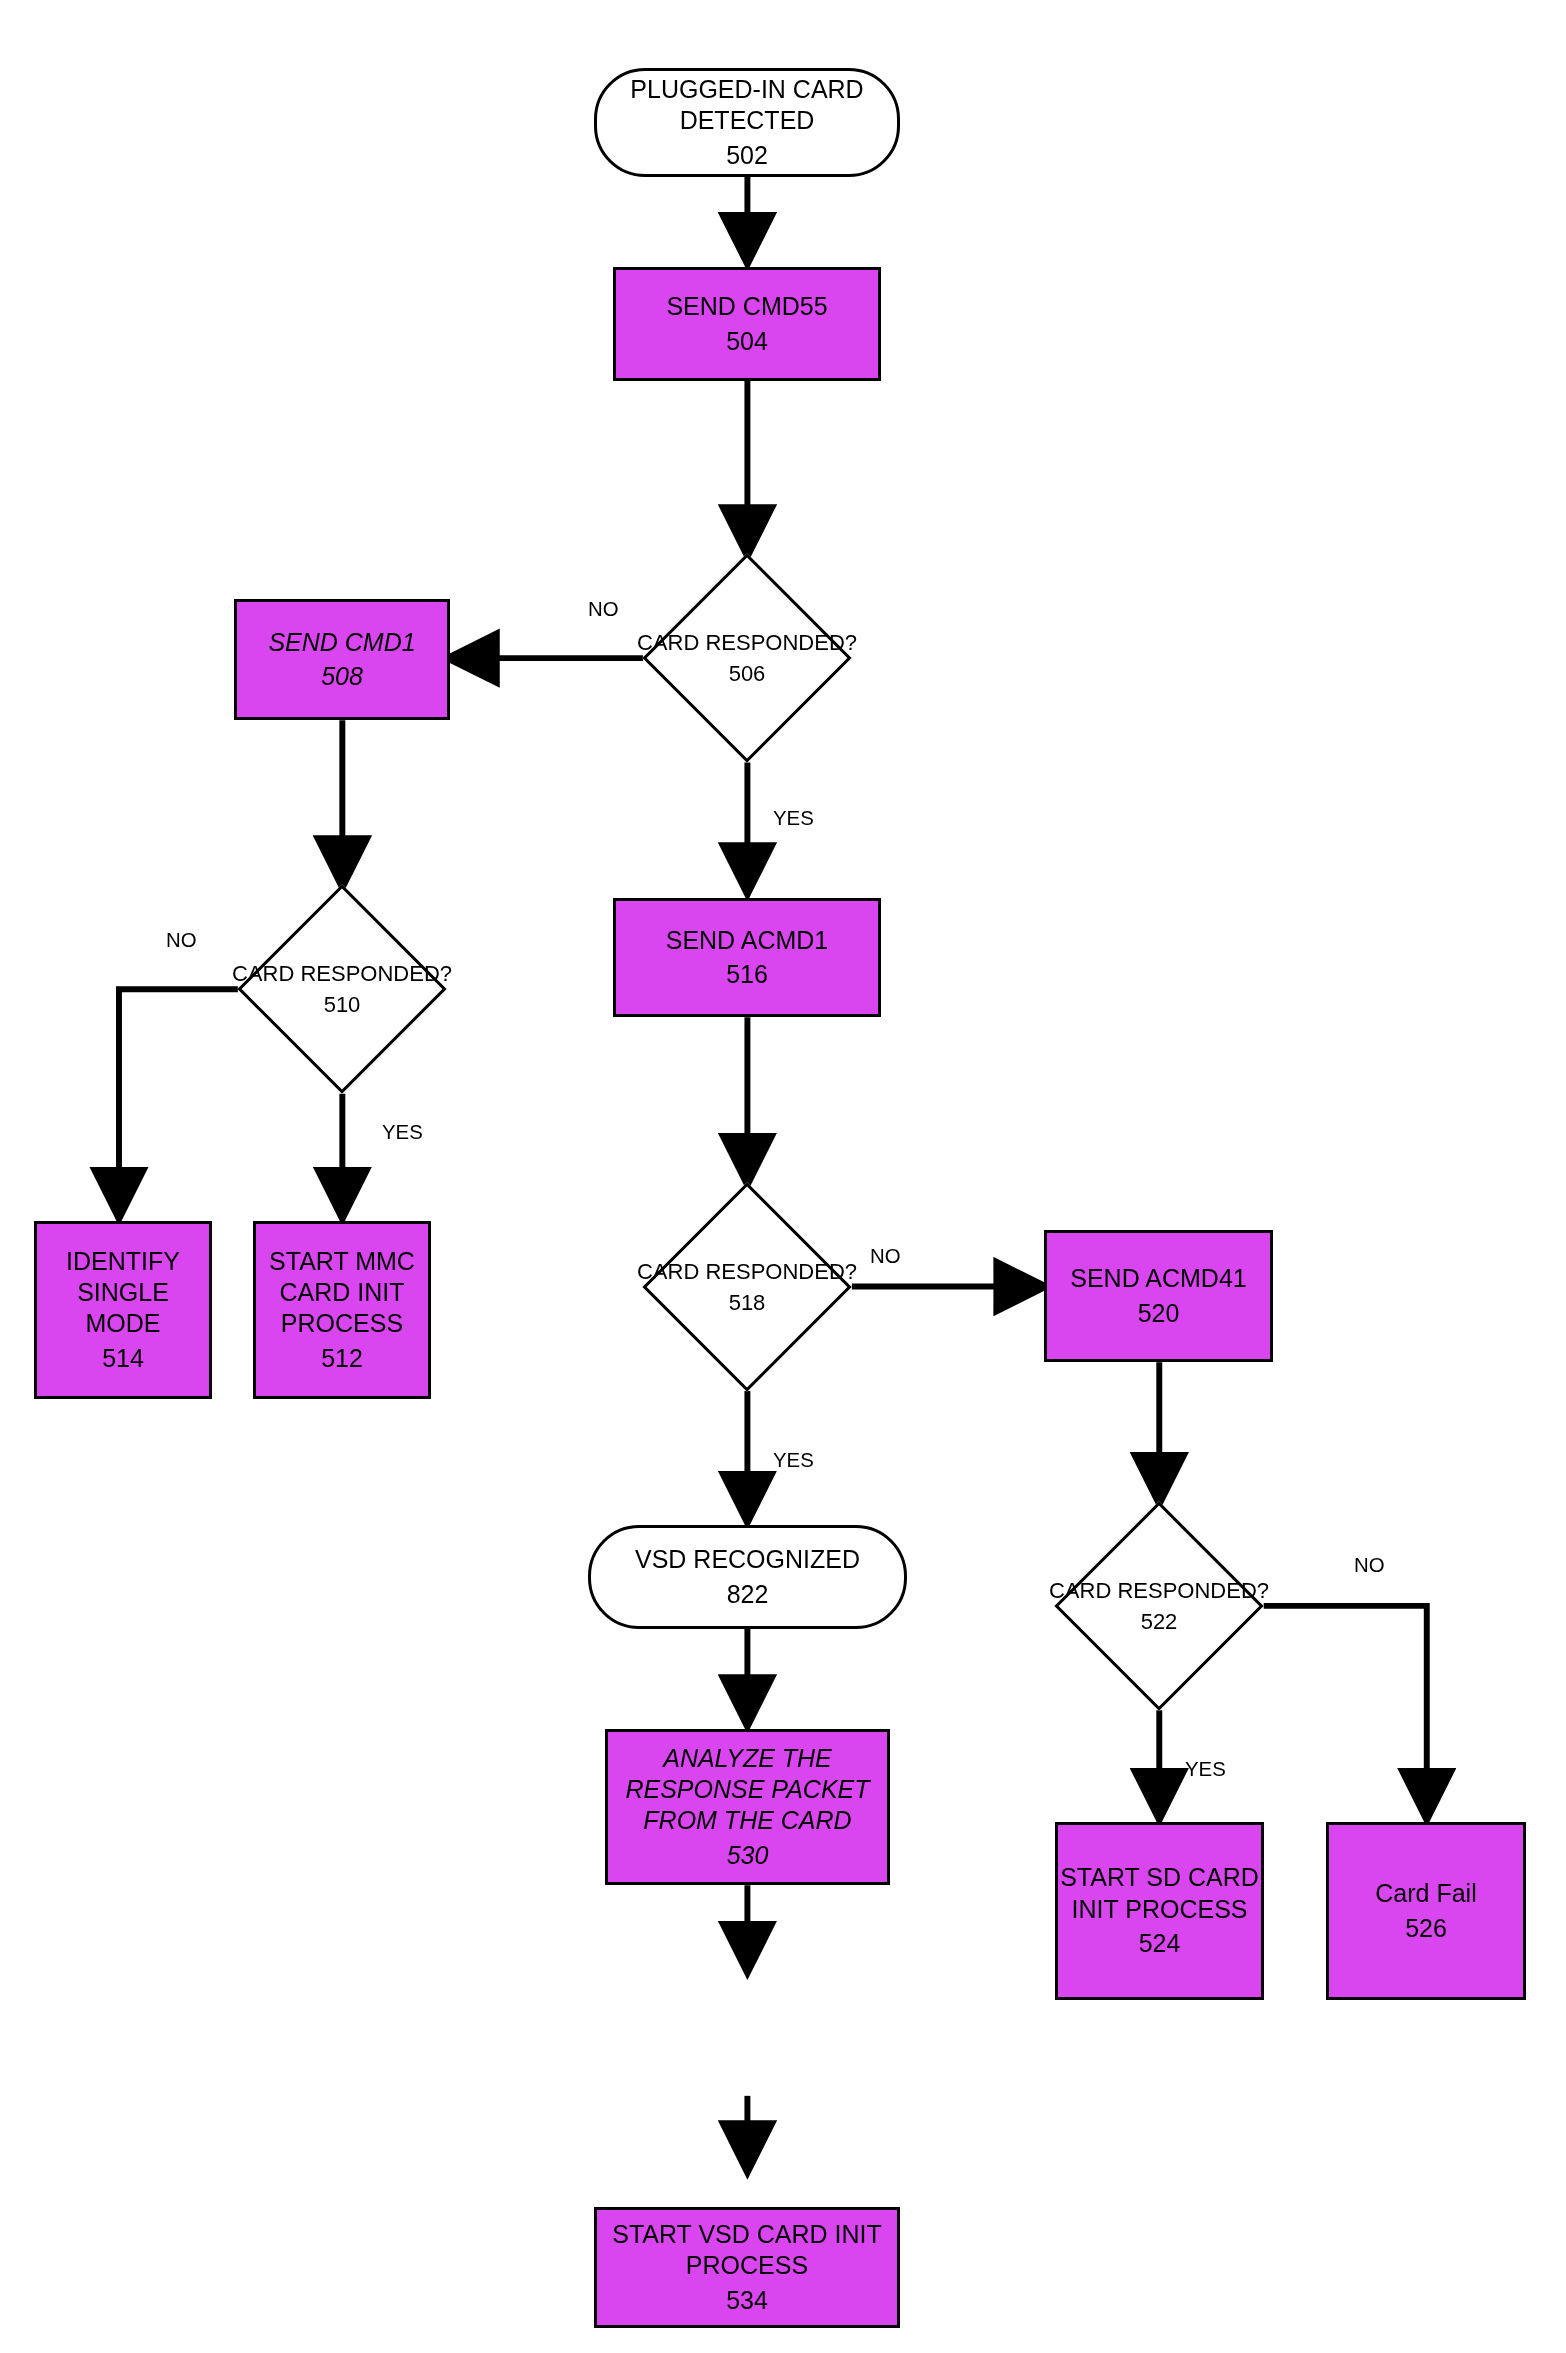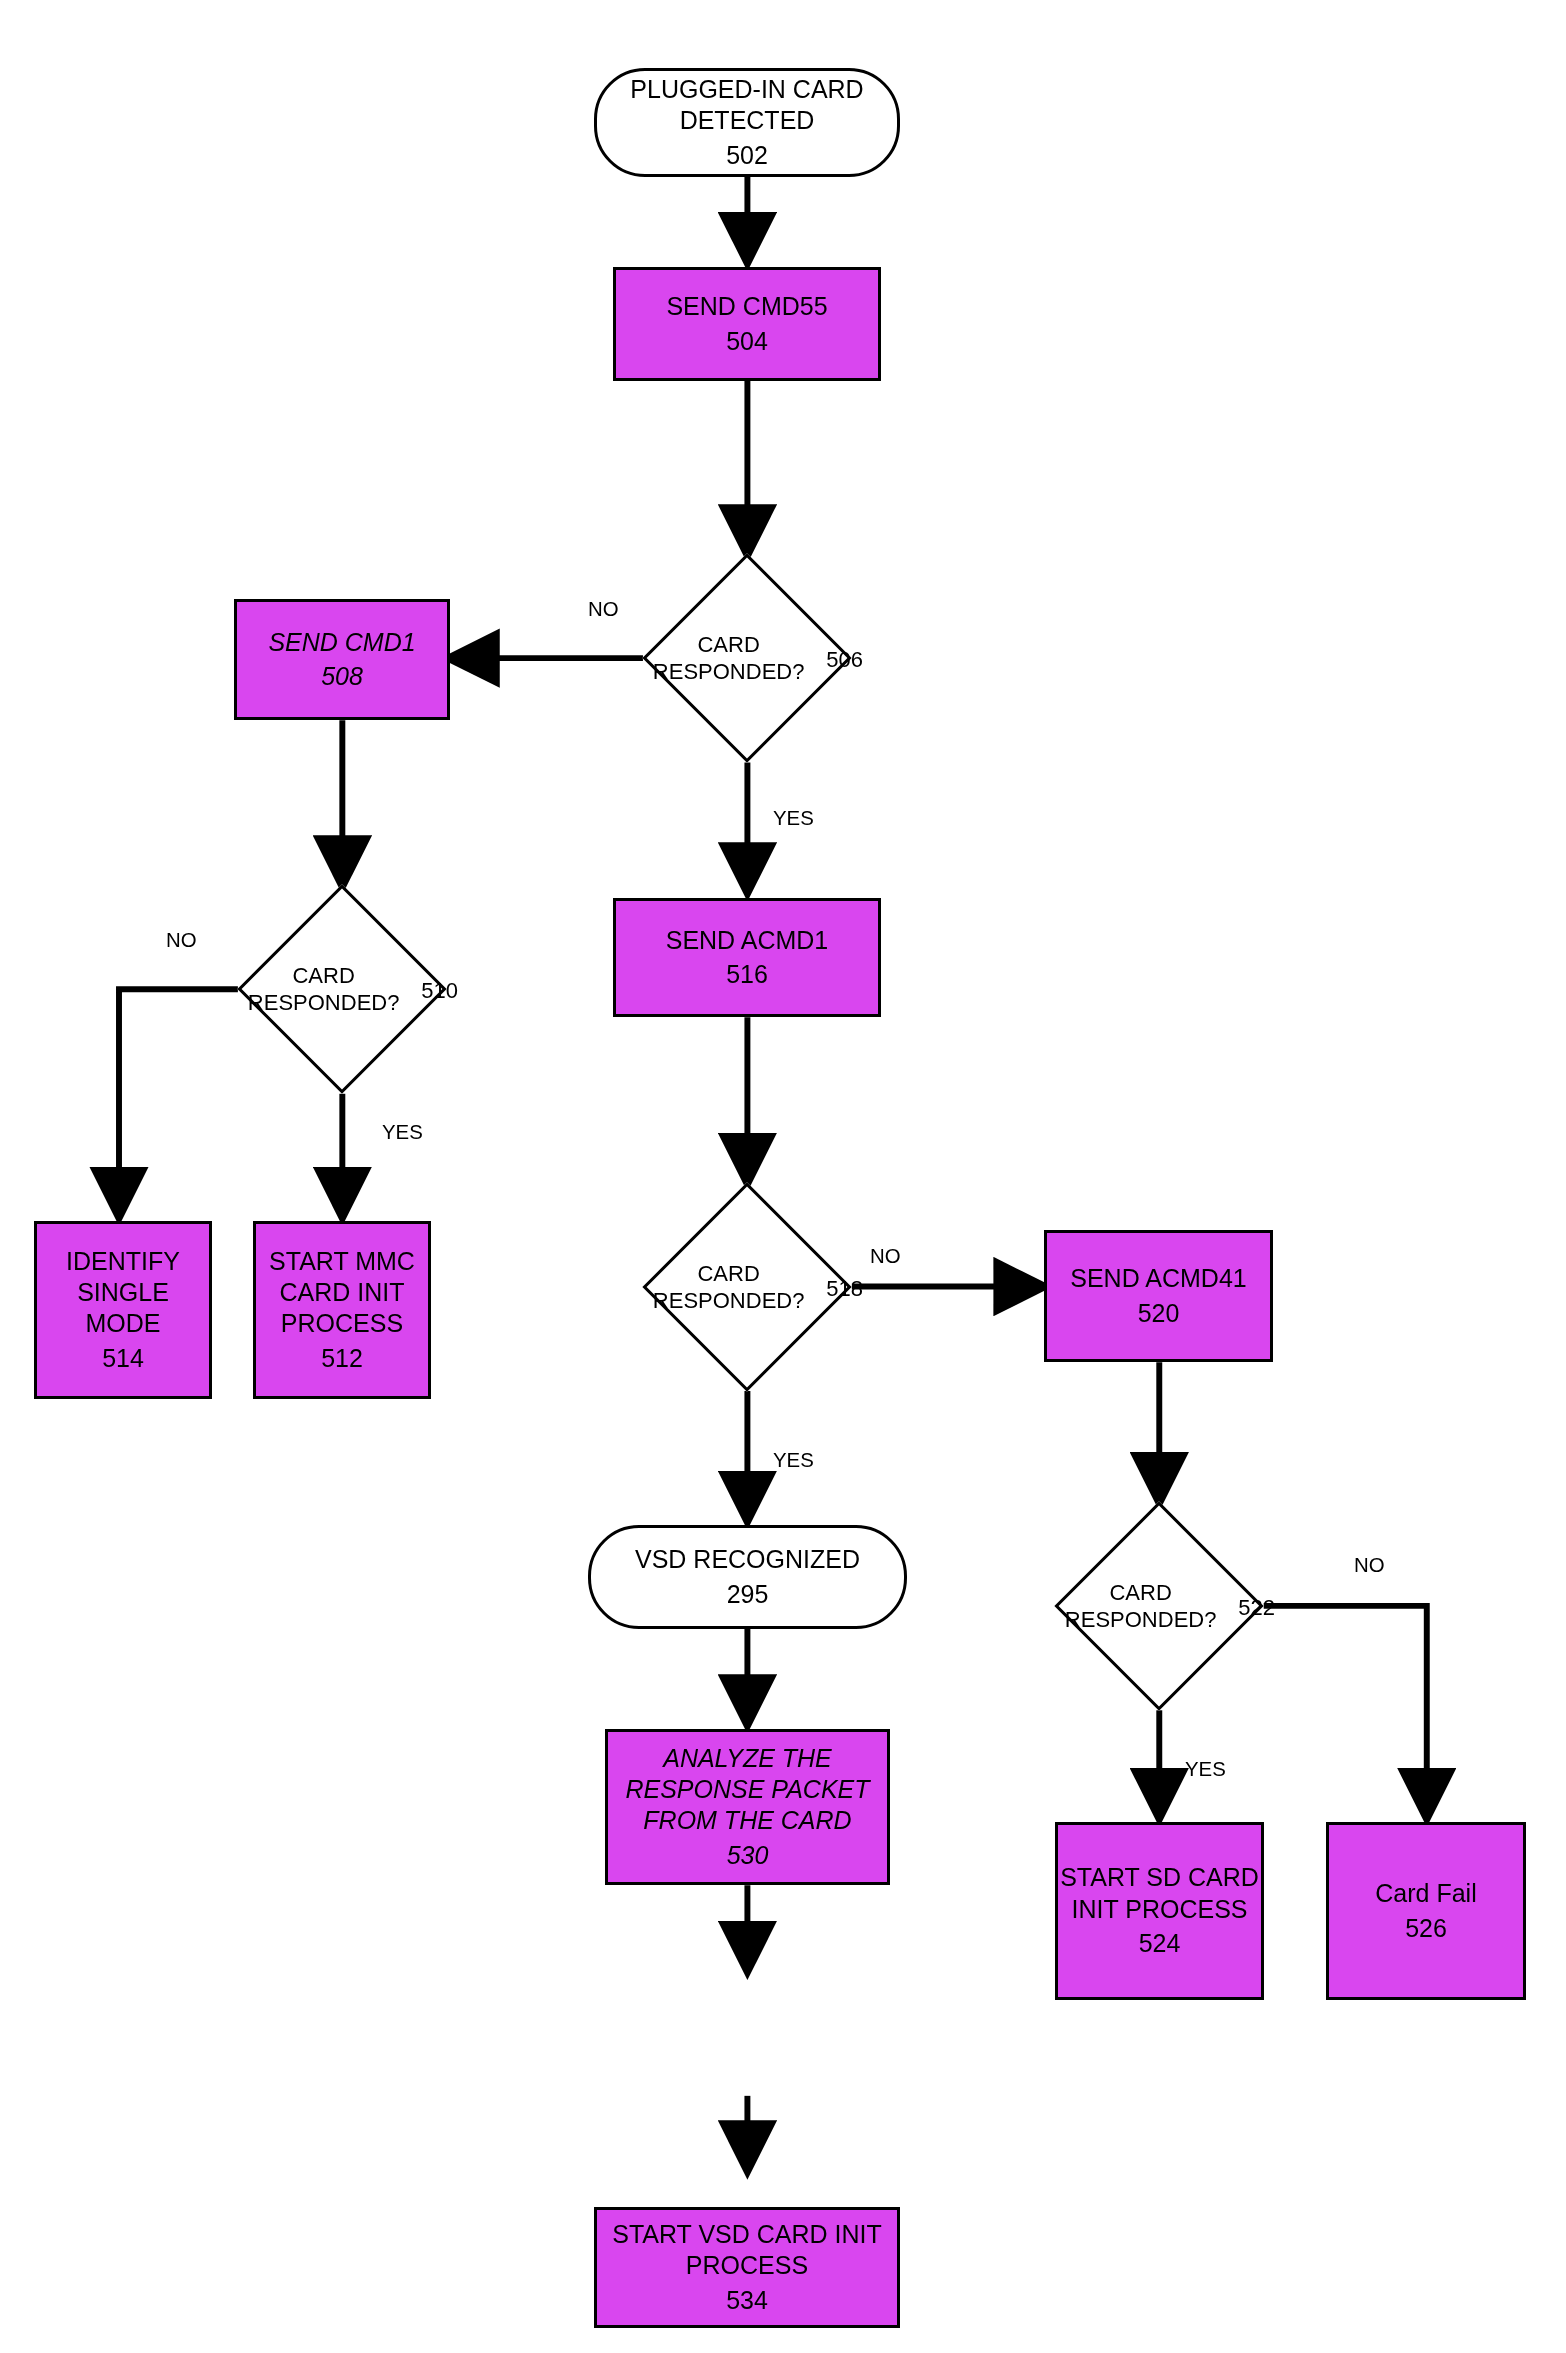--- a/index.html
+++ b/index.html
@@ -42,24 +42,24 @@
     position: absolute;
     inset: 0;
     transform: rotate(45deg);
     border: 3.4px solid #000;
     background: #fff;
   }
   .diamond-label {
     position: absolute;
     inset: 0;
     display: flex;
-    flex-direction: row;
+    flex-direction: column;
     align-items: center;
     justify-content: center;
-    text-align: center;
+    text-align: left;
     font-size: 22px;
     line-height: 1.25;
   }
   .edge-label {
     position: absolute;
     font-size: 20.4px;
   }
   svg.arrows {
     position: absolute;
     inset: 0;
@@ -200,21 +200,21 @@
     <div class="idnum">524</div>
   </div>
 
   <div class="node rect" style="left:1326px; top:1822px; width:200px; height:178px;">
     <div>Card Fail</div>
     <div class="idnum">526</div>
   </div>
 
   <div class="node terminator" style="left:588px; top:1525px; width:319px; height:104px;">
     <div>VSD RECOGNIZED</div>
-    <div class="idnum">295</div>
+    <div class="idnum">822</div>
   </div>
 
   <div class="node rect" style="left:605px; top:1729px; width:285px; height:156px;font-style:italic;">
     <div>ANALYZE THE</div>
     <div>RESPONSE PACKET</div>
     <div>FROM THE CARD</div>
     <div class="idnum">530</div>
   </div>
 
 

